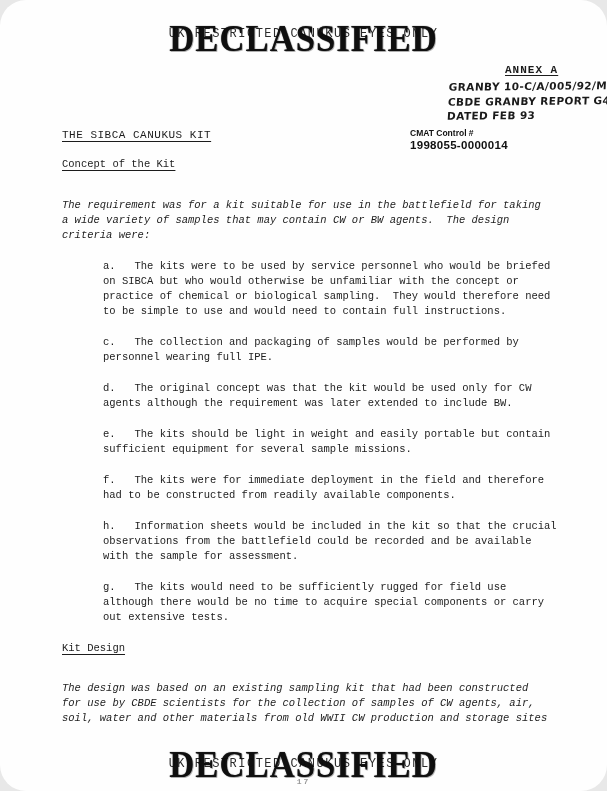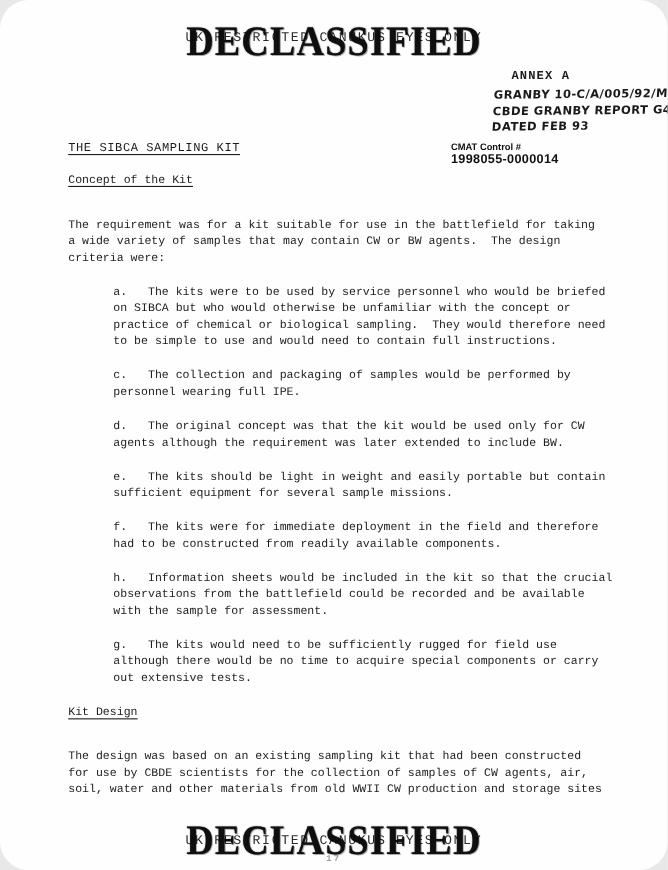--- a/index.html
+++ b/index.html
@@ -31,23 +31,23 @@
   .banner-top-typed{top:27px;}
   .banner-top-stamp{top:20px;}
   .banner-bot-typed{top:757px;}
   .banner-bot-stamp{top:746px;}
   .page-mark{
     position:absolute;top:777px;left:0;width:100%;text-align:center;
     font-size:8px;color:#9a9a9a;letter-spacing:2px;font-weight:bold;
   }
   
   .annex-title{
-    position:absolute;left:465px;top:64px;
+    position:absolute;left:505px;top:64px;
     font-size:11px;font-weight:bold;letter-spacing:1px;
-    text-underline-offset:2px;
+    text-decoration:underline;text-underline-offset:2px;
   }
   .handwritten{
     position:absolute;left:448px;top:79px;width:155px;
     font-family:"DejaVu Sans",sans-serif;
     font-weight:bold;font-size:10.5px;line-height:14.5px;
     letter-spacing:0.4px;color:#1a1a1a;
     transform:skewX(-4deg) rotate(-0.6deg);
     white-space:nowrap;
   }
   
@@ -63,40 +63,40 @@
   .body-text{
     position:absolute;left:62px;top:157px;width:505px;
     font-size:10.5px;line-height:15px;
   }
   .section-heading{
     display:inline-block;
     text-decoration:underline;text-underline-offset:3px;
     margin:0 0 12px 0;white-space:pre-wrap;
   }
   .heading-block{margin:0 0 12px 0;}
-  .para{margin:13px 0 16px 0;white-space:pre-wrap;}
+  .para{margin:13px 0 16px 0;white-space:pre-wrap;font-style:italic;}
   .item{margin:0 0 16px 41px;white-space:pre-wrap;font-family:Liberation Mono, monospace;}
   .concept-heading-wrap{margin-bottom:14px;font-family:Liberation Mono, monospace;}
 </style>
 </head>
 <body>
 
 <div class="page">
 
   <div class="banner banner-top-typed typed-class">UK RESTRICTED CANUKUS EYES ONLY</div>
   <div class="banner banner-top-stamp stamp">DECLASSIFIED</div>
 
   <div class="annex-title">ANNEX A</div>
   <div class="handwritten">
     <div>GRANBY 10-C/A/005/92/MT</div>
     <div>CBDE GRANBY REPORT G40</div>
     <div>DATED FEB 93</div>
   </div>
 
-  <div class="doc-title">THE SIBCA SAMPLING KIT</div>
+  <div class="doc-title">THE SIBCA CANUKUS KIT</div>
   <div class="cmat">
     <span class="cmat-label">CMAT Control #</span>
     <span class="cmat-number">1998055-0000014</span>
   </div>
 
   <div class="body-text">
 
     <div class="heading-block concept-heading-wrap">
       <span class="section-heading">Concept of the Kit</span>
     </div>

